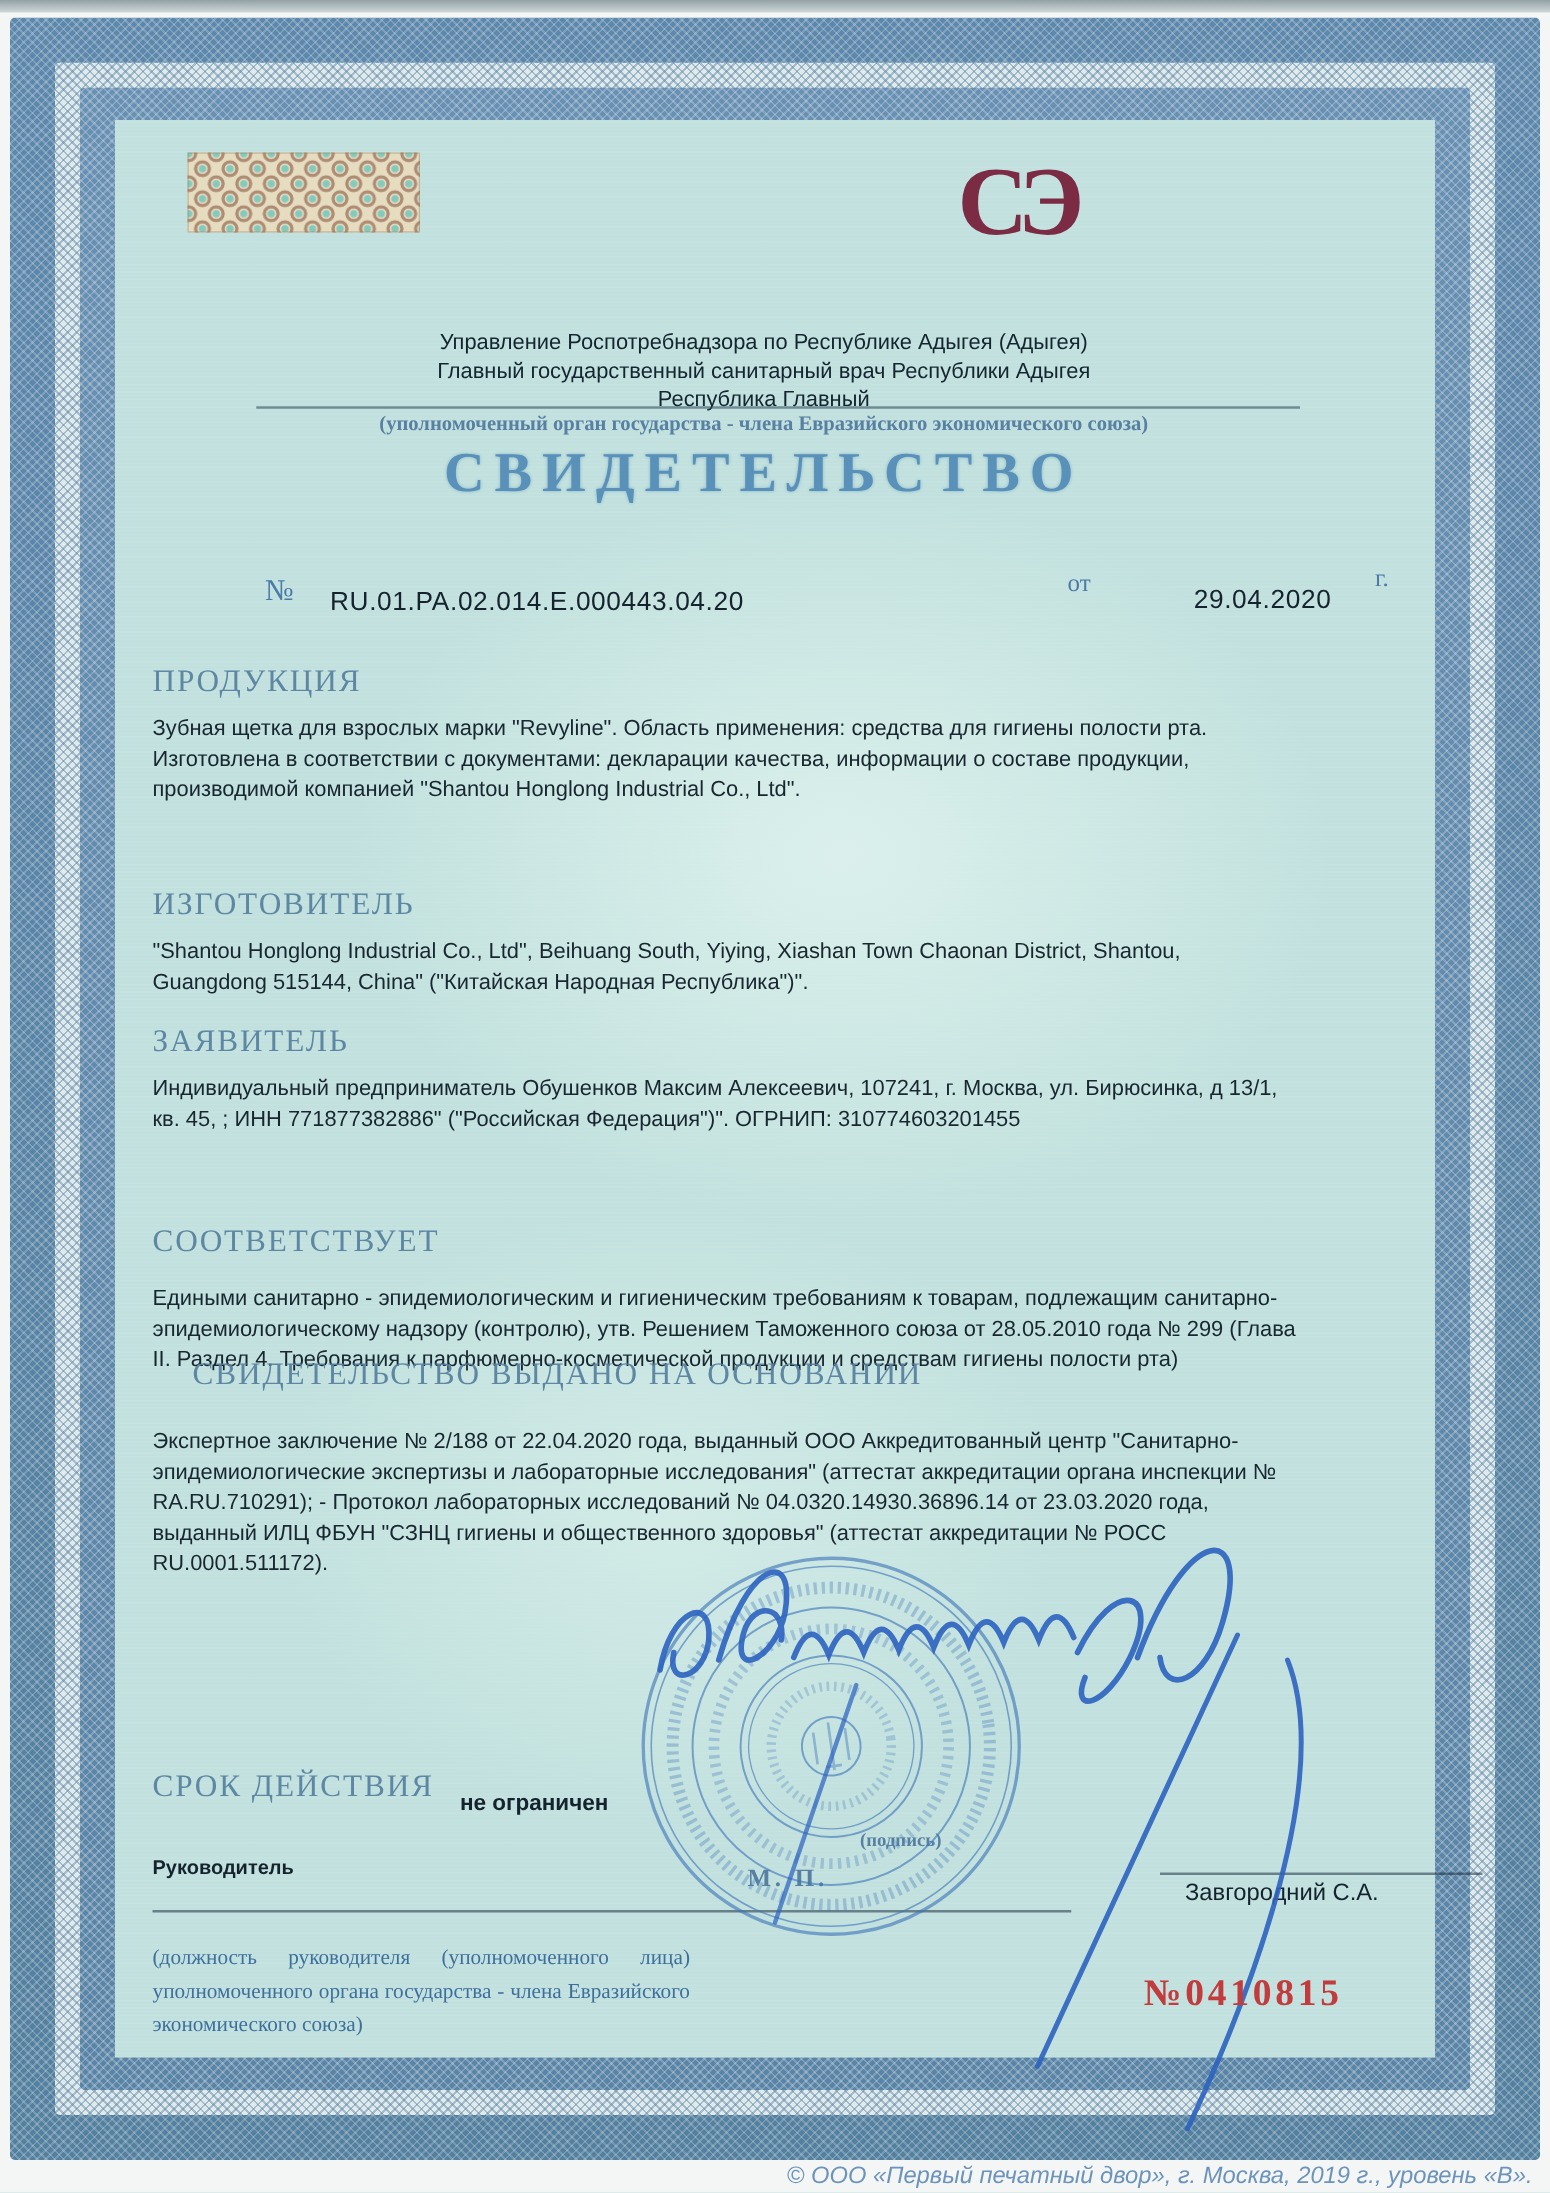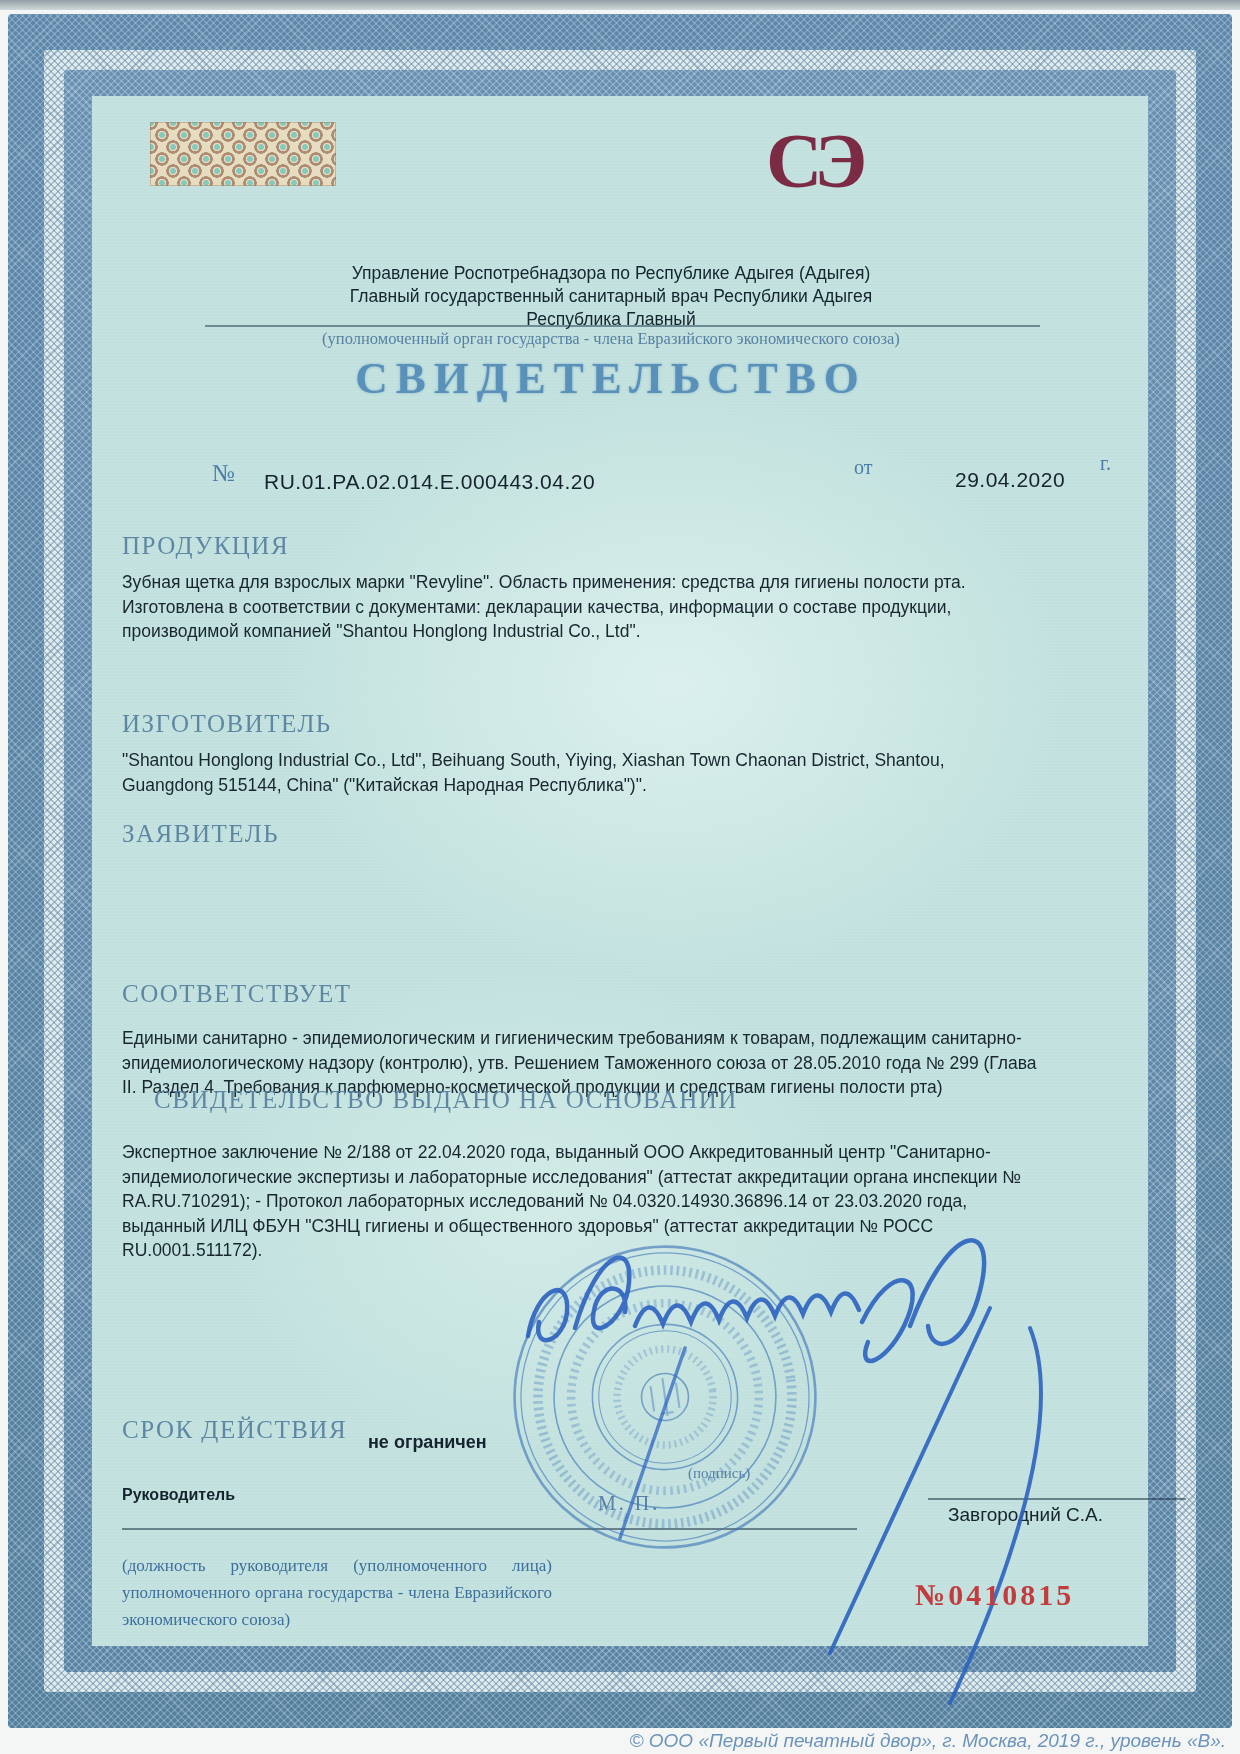--- a/index.html
+++ b/index.html
@@ -35,21 +35,21 @@
       radial-gradient(ellipse 480px 380px at 42% 72%, #d2ebe7 0%, rgba(210,235,231,0) 65%),
       repeating-linear-gradient(0deg, rgba(255,255,255,.05) 0 1px, transparent 1px 3px),
       #c2e1de;}
   
   .abs{position:absolute;}
   .serif{font-family:"Liberation Serif", serif;}
   .sec-h{font-family:"Liberation Serif", serif;font-size:25px;color:#56809f;
     letter-spacing:1.5px;opacity:.92;}
   .para{width:918px;font-size:17.5px;line-height:24.5px;color:#18262f;}
   .center{left:110px;right:128px;text-align:center;}
-  .faintblue{color:rgba(56,100,145,.78);}
+  .faintblue{color:rgba(56,100,145,.78);font-weight:bold;}
   
   .ornament{left:150px;top:122px;width:186px;height:64px;
     background:
       radial-gradient(circle, rgba(126,201,188,.95) 2.5px, transparent 3.5px),
       radial-gradient(circle, rgba(126,201,188,.95) 2.5px, transparent 3.5px),
       radial-gradient(circle, transparent 4px, rgba(164,126,103,.85) 4.5px 6.5px, transparent 7px),
       radial-gradient(circle, transparent 4px, rgba(164,126,103,.85) 4.5px 6.5px, transparent 7px),
       #e6dcc0;
     background-size:22px 24px,22px 24px,22px 24px,22px 24px;
     background-position:0 0,11px 12px,0 0,11px 12px;
@@ -108,20 +108,21 @@
   <div class="abs number-value" style="left:955px;top:468px;">29.04.2020</div>
   <div class="abs num-label" style="left:1100px;top:452px;font-size:20px;">г.</div>
 
   <div class="abs sec-h" style="left:122px;top:532px;">ПРОДУКЦИЯ</div>
   <div class="abs para" style="left:122px;top:570px;">Зубная щетка для взрослых марки "Revyline". Область применения: средства для гигиены полости рта. Изготовлена в соответствии с документами: декларации качества, информации о составе продукции, производимой компанией "Shantou Honglong Industrial Co., Ltd".</div>
 
   <div class="abs sec-h" style="left:122px;top:710px;">ИЗГОТОВИТЕЛЬ</div>
   <div class="abs para" style="left:122px;top:748px;">"Shantou Honglong Industrial Co., Ltd", Beihuang South, Yiying, Xiashan Town Chaonan District, Shantou, Guangdong 515144, China" ("Китайская Народная Республика")".</div>
 
   <div class="abs sec-h" style="left:122px;top:820px;">ЗАЯВИТЕЛЬ</div>
+  <div class="abs para" style="left:122px;top:858px;">Индивидуальный предприниматель Обушенков Максим Алексеевич, 107241, г. Москва, ул. Бирюсинка, д 13/1, кв. 45, ; ИНН 771877382886" ("Российская Федерация")". ОГРНИП: 310774603201455</div>
 
   <div class="abs sec-h" style="left:122px;top:980px;">СООТВЕТСТВУЕТ</div>
   <div class="abs para" style="left:122px;top:1026px;">Едиными санитарно - эпидемиологическим и гигиеническим требованиям к товарам, подлежащим санитарно-эпидемиологическому надзору (контролю), утв. Решением Таможенного союза от 28.05.2010 года № 299 (Глава II. Раздел 4. Требования к парфюмерно-косметической продукции и средствам гигиены полости рта)</div>
 
   <div class="abs sec-h" style="left:122px;top:1086px;z-index:3;margin-left:32px;">СВИДЕТЕЛЬСТВО ВЫДАНО НА ОСНОВАНИИ</div>
   <div class="abs para" style="left:122px;top:1140px;">Экспертное заключение № 2/188 от 22.04.2020 года, выданный ООО Аккредитованный центр "Санитарно-эпидемиологические экспертизы и лабораторные исследования" (аттестат аккредитации органа инспекции № RA.RU.710291); - Протокол лабораторных исследований № 04.0320.14930.36896.14 от 23.03.2020 года, выданный ИЛЦ ФБУН "СЗНЦ гигиены и общественного здоровья" (аттестат аккредитации № РОСС RU.0001.511172).</div>
 
   <div class="abs sec-h" style="left:122px;top:1416px;">СРОК ДЕЙСТВИЯ</div>
   <div class="abs validity-value" style="left:368px;top:1432px;">не ограничен</div>
 

